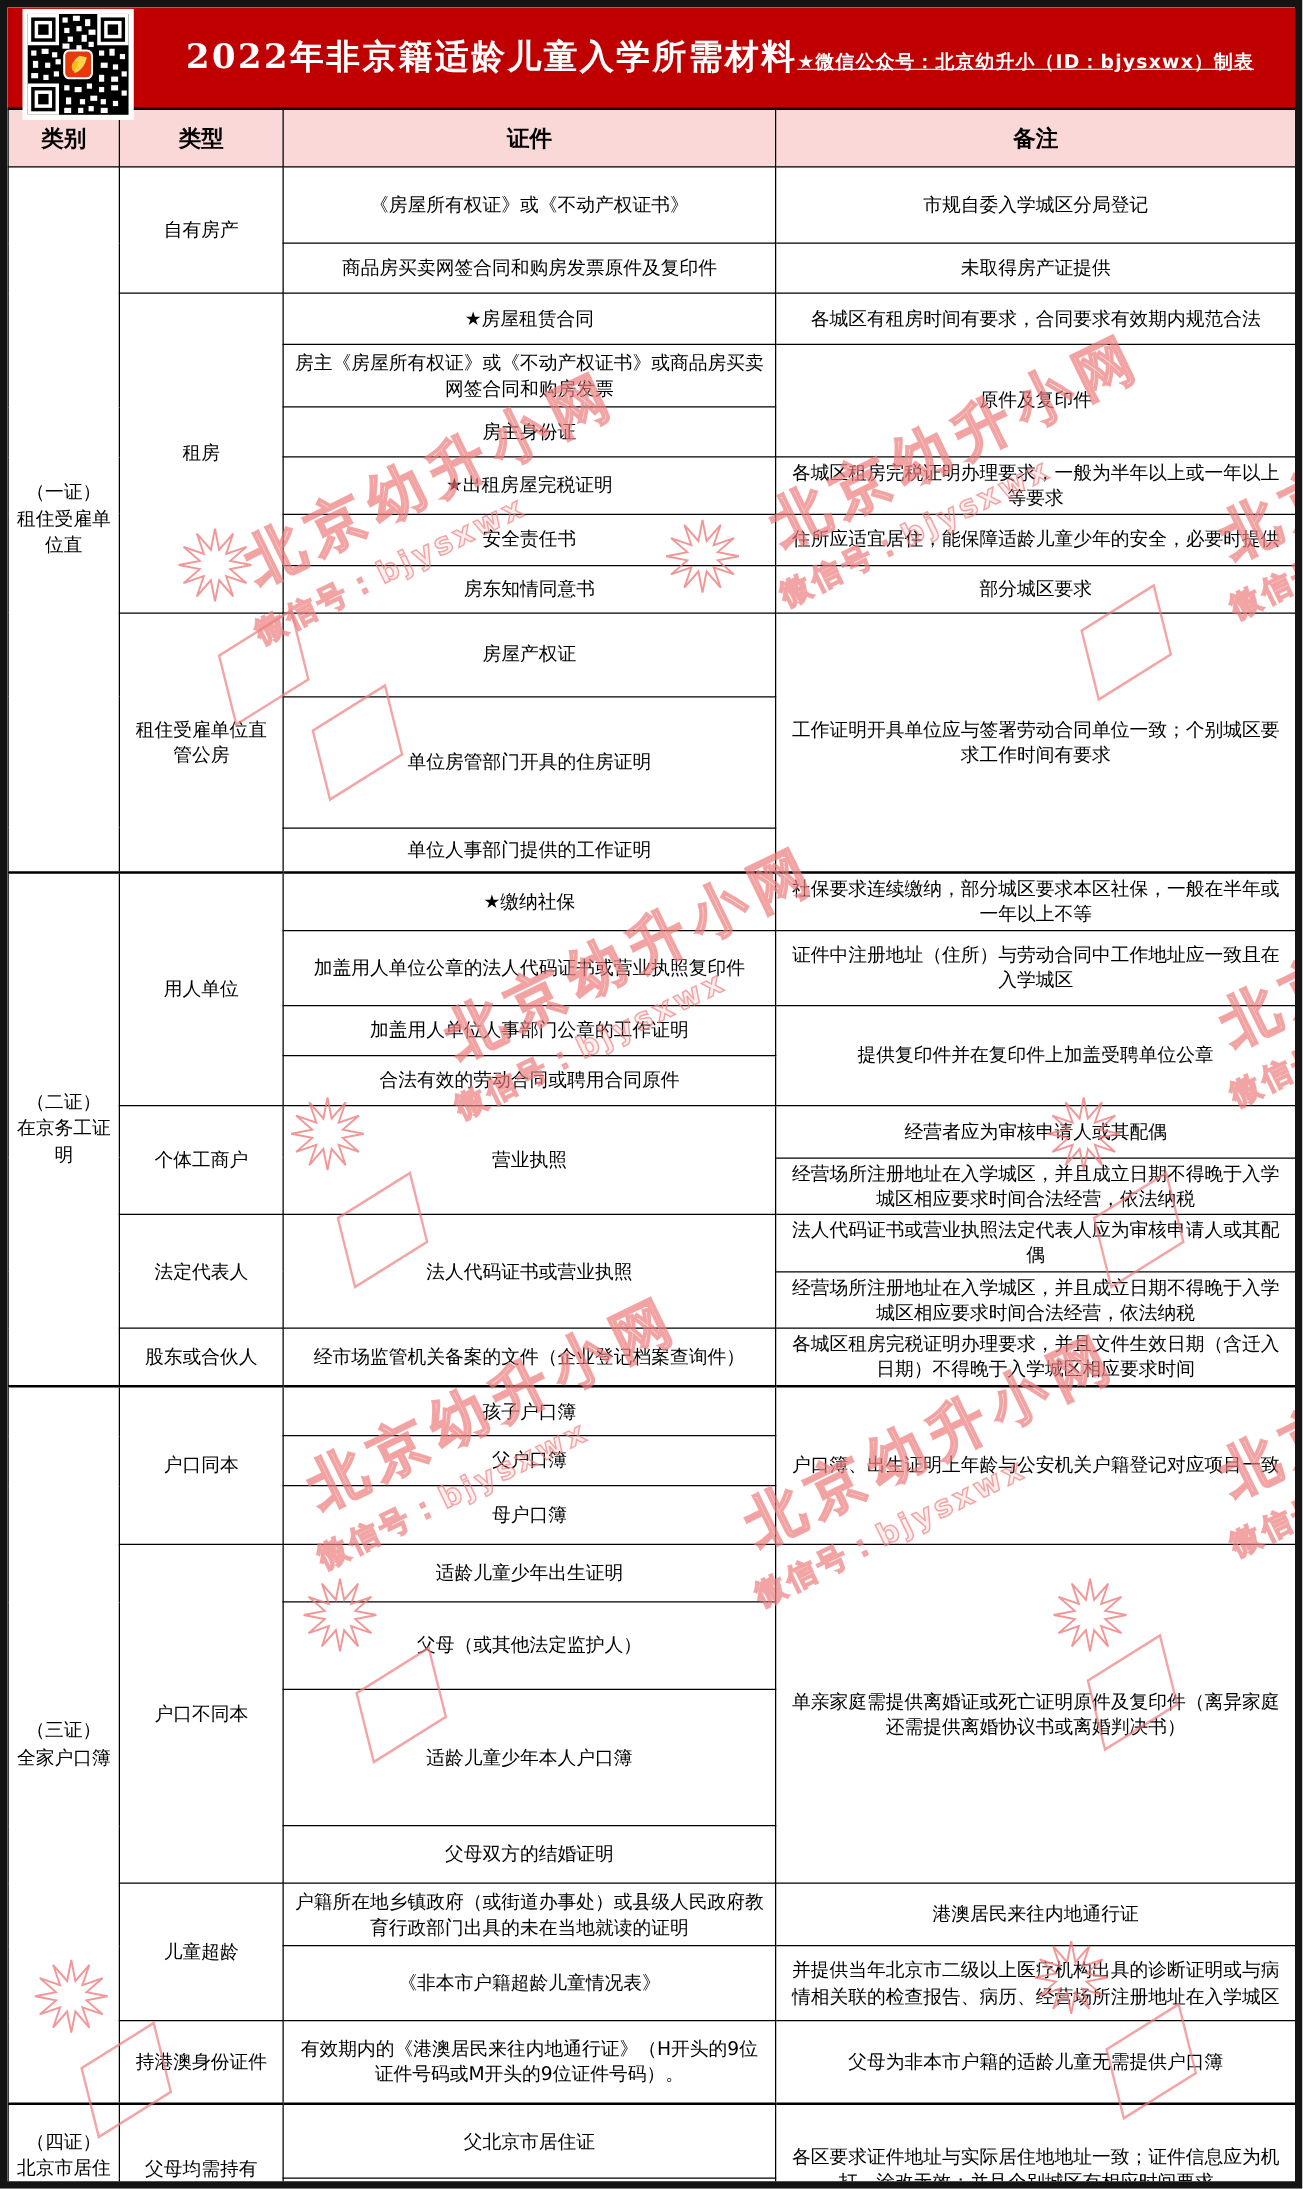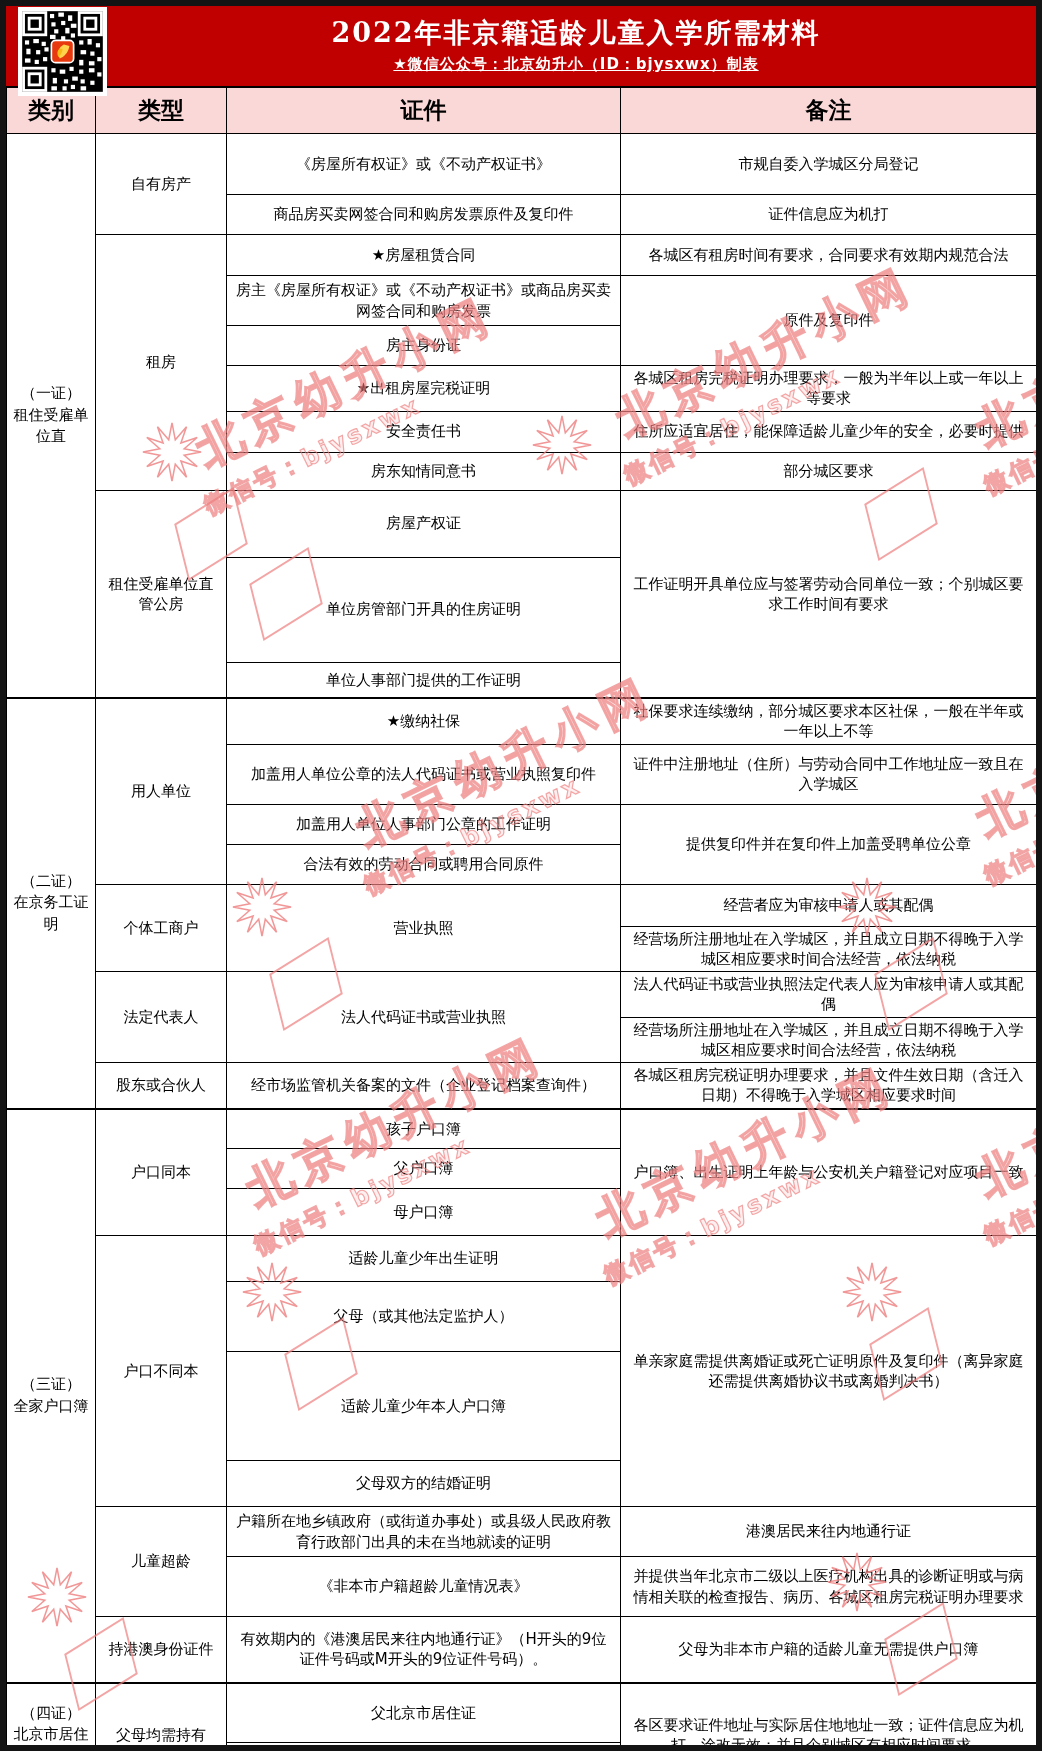--- a/index.html
+++ b/index.html
@@ -15,21 +15,21 @@
   }
   
   .banner{
     position:relative;
     height:80px;
     background:#c00000;
     border-bottom:1px solid #000;
   }
   .banner-text{
     position:absolute;left:110px;right:0;top:0;height:100%;
-    display:flex;flex-direction:column;align-items:center;justify-content:center;
+    display:flex;flex-direction:row;align-items:center;justify-content:center;
   }
   .banner-title{
     font-family:"DejaVu Serif","Liberation Serif",serif;
     font-size:27px;font-weight:bold;color:#ffffff;letter-spacing:2px;line-height:1.1;
   }
   .banner-subtitle{
     margin-top:7px;
     font-size:15px;font-weight:bold;color:#ffffff;
     text-decoration:underline;letter-spacing:1px;
   }
@@ -40,21 +40,21 @@
   
   table.materials{
     border-collapse:collapse;table-layout:fixed;
     width:1030px;margin:0;
     position:relative;z-index:1;
   }
   th,td{border:1px solid #000;}
   th{
     background:#fbd8d8;
     height:45px;
-    font-size:23px;font-weight:bold;color:#000;
+    font-size:18px;font-weight:bold;color:#000;
     padding:0 2px;
   }
   td{
     font-size:15px;line-height:1.35;
     padding:2px 8px;
     text-align:center;vertical-align:middle;
     background:transparent;
   }
   td.L{text-align:center;}
   td.cat-cell{white-space:pre-line;padding:2px 3px;line-height:1.45;}
@@ -187,21 +187,21 @@
     <tbody>
       <tr style="height:61px">
         <td class="cat-cell" rowspan="11">（一证）
 租住受雇单位直</td>
         <td class="type-cell" rowspan="2">自有房产</td>
         <td>《房屋所有权证》或《不动产权证书》</td>
         <td>市规自委入学城区分局登记</td>
       </tr>
       <tr style="height:40px">
         <td>商品房买卖网签合同和购房发票原件及复印件</td>
-        <td>证件信息应为机打</td>
+        <td>未取得房产证提供</td>
       </tr>
       <tr style="height:41px">
         <td class="type-cell" rowspan="6">租房</td>
         <td>★房屋租赁合同</td>
         <td>各城区有租房时间有要求，合同要求有效期内规范合法</td>
       </tr>
       <tr style="height:50px">
         <td>房主《房屋所有权证》或《不动产权证书》或商品房买卖网签合同和购房发票</td>
         <td rowspan="2">原件及复印件</td>
       </tr>
@@ -300,21 +300,21 @@
       <tr style="height:46px">
         <td>父母双方的结婚证明</td>
       </tr>
       <tr style="height:50px">
         <td class="type-cell" rowspan="2">儿童超龄</td>
         <td class="L">户籍所在地乡镇政府（或街道办事处）或县级人民政府教育行政部门出具的未在当地就读的证明</td>
         <td>港澳居民来往内地通行证</td>
       </tr>
       <tr style="height:60px">
         <td>《非本市户籍超龄儿童情况表》</td>
-        <td class="L">并提供当年北京市二级以上医疗机构出具的诊断证明或与病情相关联的检查报告、病历、各城区租房完税证明办理要求</td>
+        <td class="L">并提供当年北京市二级以上医疗机构出具的诊断证明或与病情相关联的检查报告、病历、经营场所注册地址在入学城区</td>
       </tr>
       <tr style="height:66px">
         <td class="type-cell">持港澳身份证件</td>
         <td class="L">有效期内的《港澳居民来往内地通行证》（H开头的9位证件号码或M开头的9位证件号码）。</td>
         <td class="L">父母为非本市户籍的适龄儿童无需提供户口簿</td>
       </tr>
 
       <tr class="sec" style="height:60px">
         <td class="cat-cell" rowspan="2">（四证）
 北京市居住证</td>

